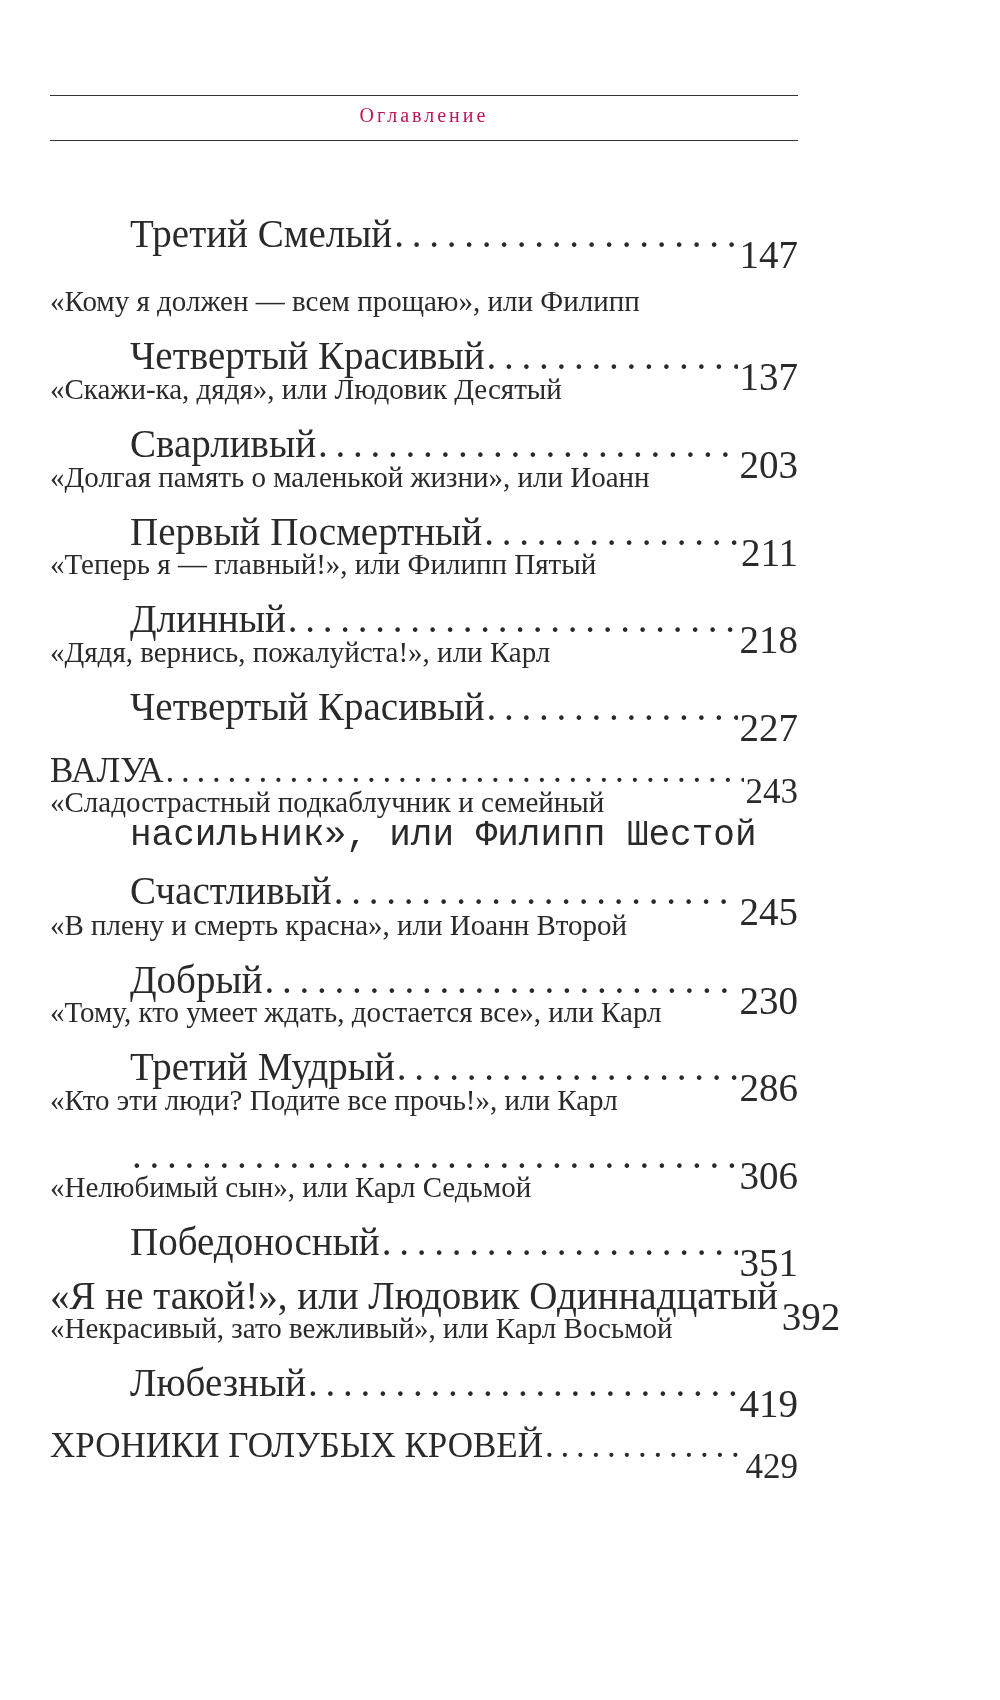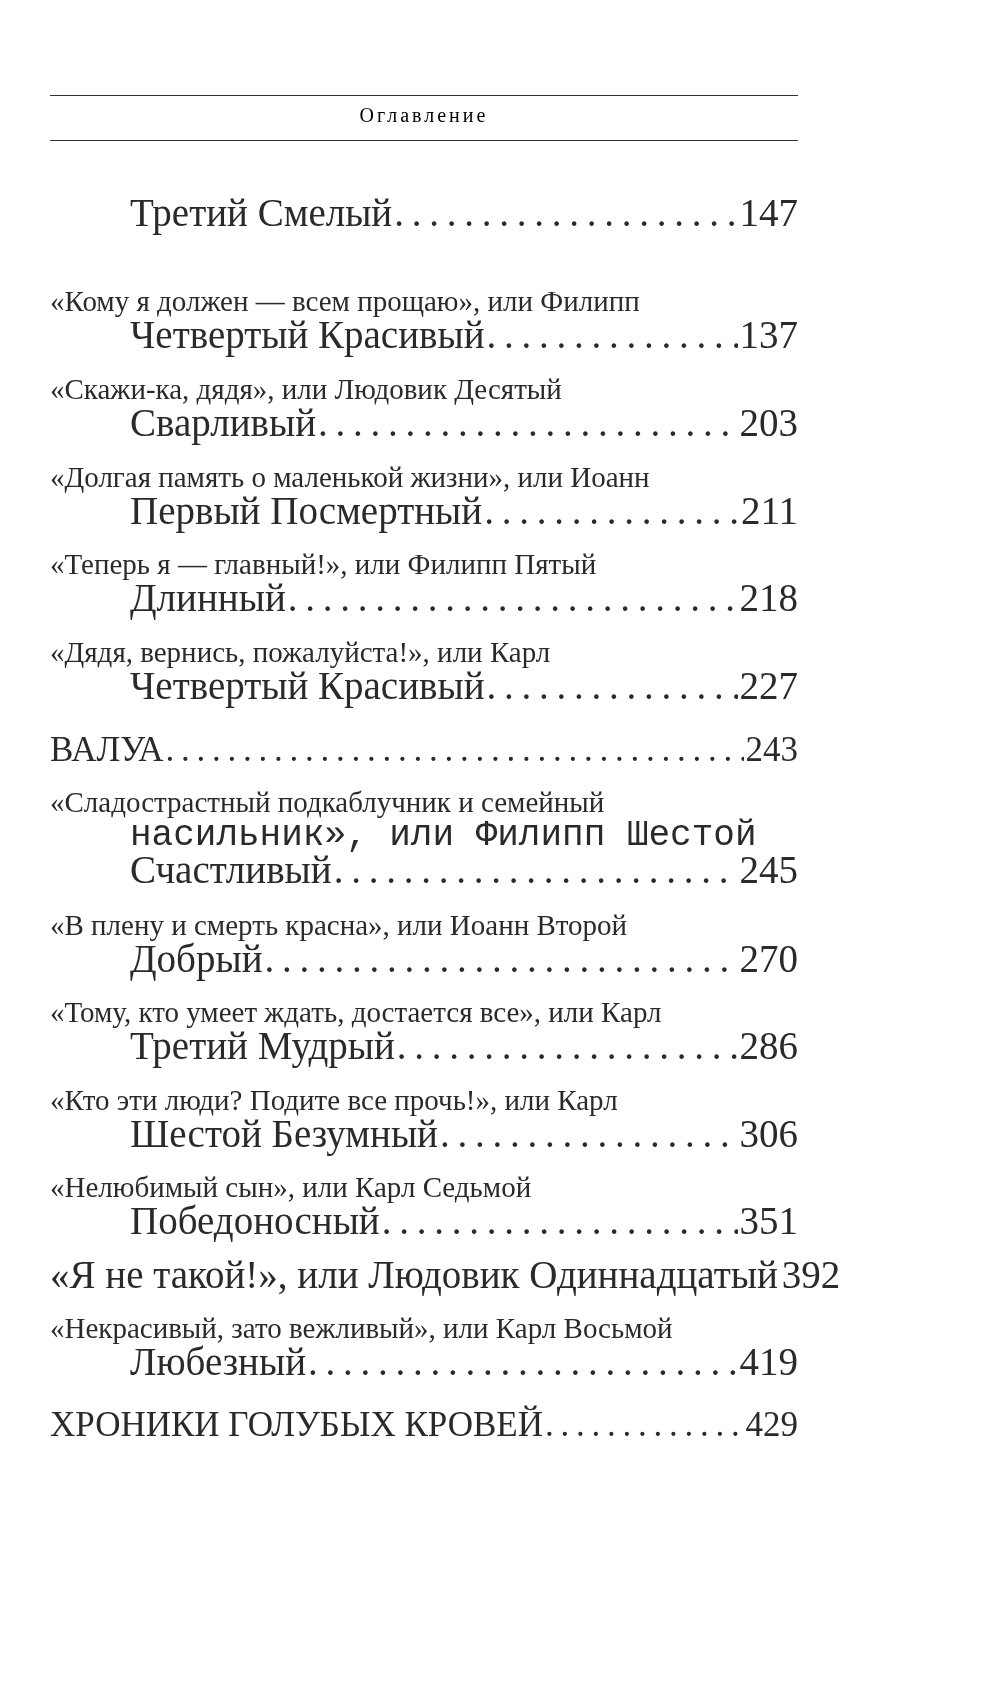--- a/index.html
+++ b/index.html
@@ -20,21 +20,21 @@
     position: absolute; left: 0; width: 748px;
     height: 0; border-top: 1.5px solid #333;
   }
   .rule.top { top: 95px; }
   .rule.bottom { top: 140px; }
   .running-head {
     position: absolute; top: 104px; left: 0; width: 748px;
     text-align: center;
     font-size: 20px;
     letter-spacing: 3px;
-    color: #000000;
+    color: #be185d;
   }
   .toc { position: absolute; left: 0; top: 0; width: 748px; }
   .entry { position: absolute; left: 0; width: 748px; }
   .entry .l1 {
     font-size: 29px; line-height: 34px; white-space: nowrap;
   }
   .entry .l2, .entry .l3 {
     display: flex; align-items: center;
     font-size: 39px; line-height: 34px;
     padding-left: 80px;
@@ -43,24 +43,24 @@
   .entry .mid { padding-left: 80px; font-size: 36px; line-height: 34px; white-space: nowrap; font-family: Liberation Mono, monospace; }
   .leader {
     flex: 1; overflow: hidden; white-space: nowrap;
     margin: 0 2px;
     letter-spacing: 3px;
   }
   .leader::after {
     content: ". . . . . . . . . . . . . . . . . . . . . . . . . . . . . . . . . . . . . . . . . . . . . . . . . . . . . . . . . . . . . . . . . . . . . . . . . . . . . . . . . . . . . . . . . . . . . . . . . . . . . . . . . . . . . . . . . . . . . . . . . . . . . . . . . . . . . . . . . . . . . . . . .";
     letter-spacing: -1px;
   }
-  .page-num { flex: none; }
+  .page-num { flex: none; margin-top: 42px; }
   .part {
     position: absolute; left: 0; width: 748px;
-    display: flex; align-items: flex-start;
+    display: flex; align-items: center;
     font-size: 35px; line-height: 40px; white-space: nowrap;
   }
   .part .leader { letter-spacing: 3px; }
 </style>
 </head>
 <body>
 
 <div class="page">
   <div class="rule top"></div>
   <div class="running-head">Оглавление</div>
@@ -135,37 +135,36 @@
           <span class="leader"></span>
           <span class="page-num">245</span>
         </div>
     </div>
 
     <div class="entry" style="top:908px">
       <div class="l1">«В плену и смерть красна», или Иоанн Второй</div>
       <div class="l2">
           <span>Добрый</span>
           <span class="leader"></span>
-          <span class="page-num">270</span>
+          <span class="page-num">230</span>
         </div>
     </div>
 
     <div class="entry" style="top:995px">
       <div class="l1">«Тому, кто умеет ждать, достается все», или Карл</div>
       <div class="l2">
           <span>Третий Мудрый</span>
           <span class="leader"></span>
           <span class="page-num">286</span>
         </div>
     </div>
 
     <div class="entry" style="top:1083px">
       <div class="l1">«Кто эти люди? Подите все прочь!», или Карл</div>
       <div class="l2">
-          <span>Шестой Безумный</span>
           <span class="leader"></span>
           <span class="page-num">306</span>
         </div>
     </div>
 
     <div class="entry" style="top:1170px">
       <div class="l1">«Нелюбимый сын», или Карл Седьмой</div>
       <div class="l2">
           <span>Победоносный</span>
           <span class="leader"></span>

